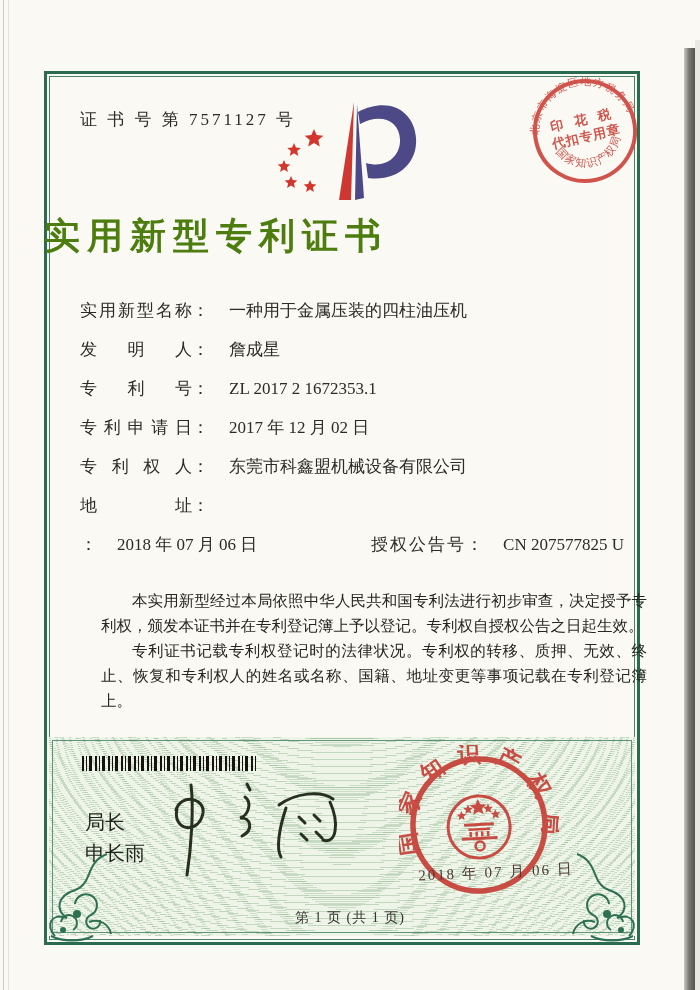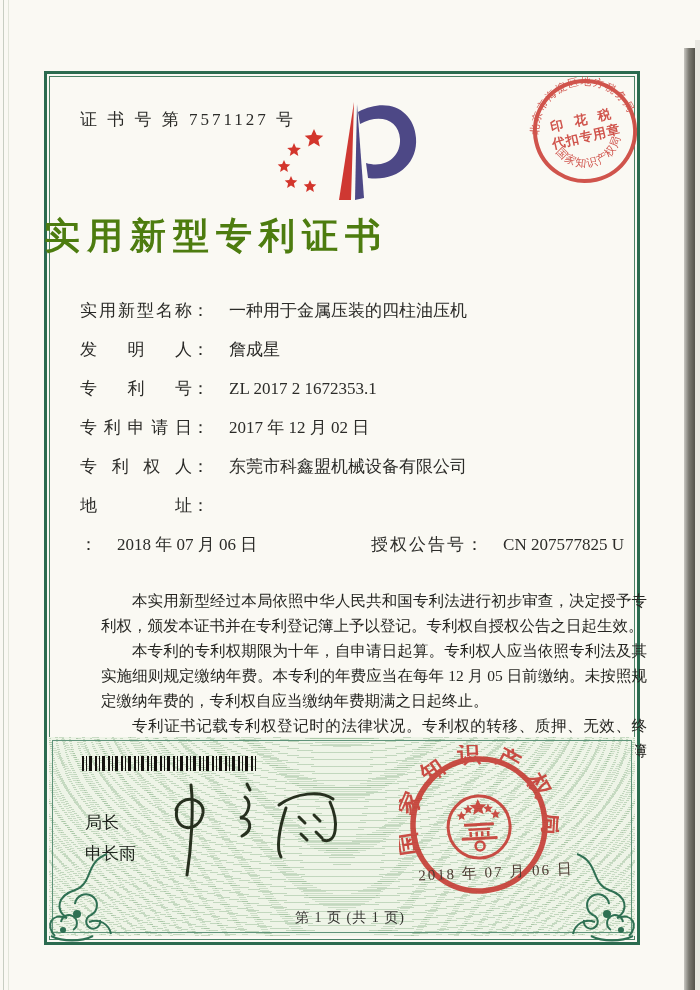--- a/index.html
+++ b/index.html
@@ -40,21 +40,21 @@
   .paras p{margin:0;text-indent:2em;}
   
   .panel{position:absolute;left:49px;top:737px;width:586px;height:199px;
     background-color:#eef4e7;
     background-image:
       repeating-radial-gradient(140% 120% at 50% -80%, rgba(122,168,122,.38) 0 1px, rgba(0,0,0,0) 1px 6px),
       repeating-radial-gradient(140% 120% at 50% 180%, rgba(122,168,122,.30) 0 1px, rgba(0,0,0,0) 1px 7px);}
   .panel-border{position:absolute;inset:3px;border:1px solid #5f937a;pointer-events:none;}
   .barcode{position:absolute;left:33px;top:19px;width:176px;height:15px;
     background:repeating-linear-gradient(90deg,#15120f 0 2px,transparent 2px 4px,#15120f 4px 5px,transparent 5px 7px,#15120f 7px 10px,transparent 10px 13px);}
-  .director{position:absolute;left:36px;top:70px;font-size:17px;line-height:31px;color:#21251f;}
+  .director{position:absolute;left:36px;top:70px;font-size:20px;line-height:31px;color:#21251f;}
   .signature{position:absolute;left:108px;top:40px;}
   .seal-wrap{position:absolute;left:350px;top:8px;}
   .seal-date{position:absolute;left:362px;top:126px;width:170px;text-align:center;
     font-size:15px;letter-spacing:2px;color:#4c3b32;transform:rotate(-2.5deg);}
   .page-footer{position:absolute;left:8px;top:172px;width:100%;text-align:center;
     font-size:14px;letter-spacing:1px;color:#33332f;}
   .orn{position:absolute;bottom:-8px;}
   .orn.left{left:-8px;}
   .orn.right{right:-8px;transform:scaleX(-1);}
   svg text{font-family:"Liberation Serif","DejaVu Serif",serif;}
@@ -141,21 +141,20 @@
     <span class="extra">
       <span class="xlabel">授权公告号</span>
         <span>：</span>
       <span class="fvalue">CN 207577825 U</span>
     </span>
   </div>
 </div>
 
 <div class="paras">
   <p>本实用新型经过本局依照中华人民共和国专利法进行初步审查，决定授予专利权，颁发本证书并在专利登记簿上予以登记。专利权自授权公告之日起生效。</p>
-  <p>本专利的专利权期限为十年，自申请日起算。专利权人应当依照专利法及其实施细则规定缴纳年费。本专利的年费应当在每年 12 月 05 日前缴纳。未按照规定缴纳年费的，专利权自应当缴纳年费期满之日起终止。</p>
   <p>专利证书记载专利权登记时的法律状况。专利权的转移、质押、无效、终止、恢复和专利权人的姓名或名称、国籍、地址变更等事项记载在专利登记簿上。</p>
 </div>
 
 <div class="panel">
   <div class="panel-border"></div>
 
   <div class="barcode"></div>
 
   <div class="director">
     <div>局长</div>

